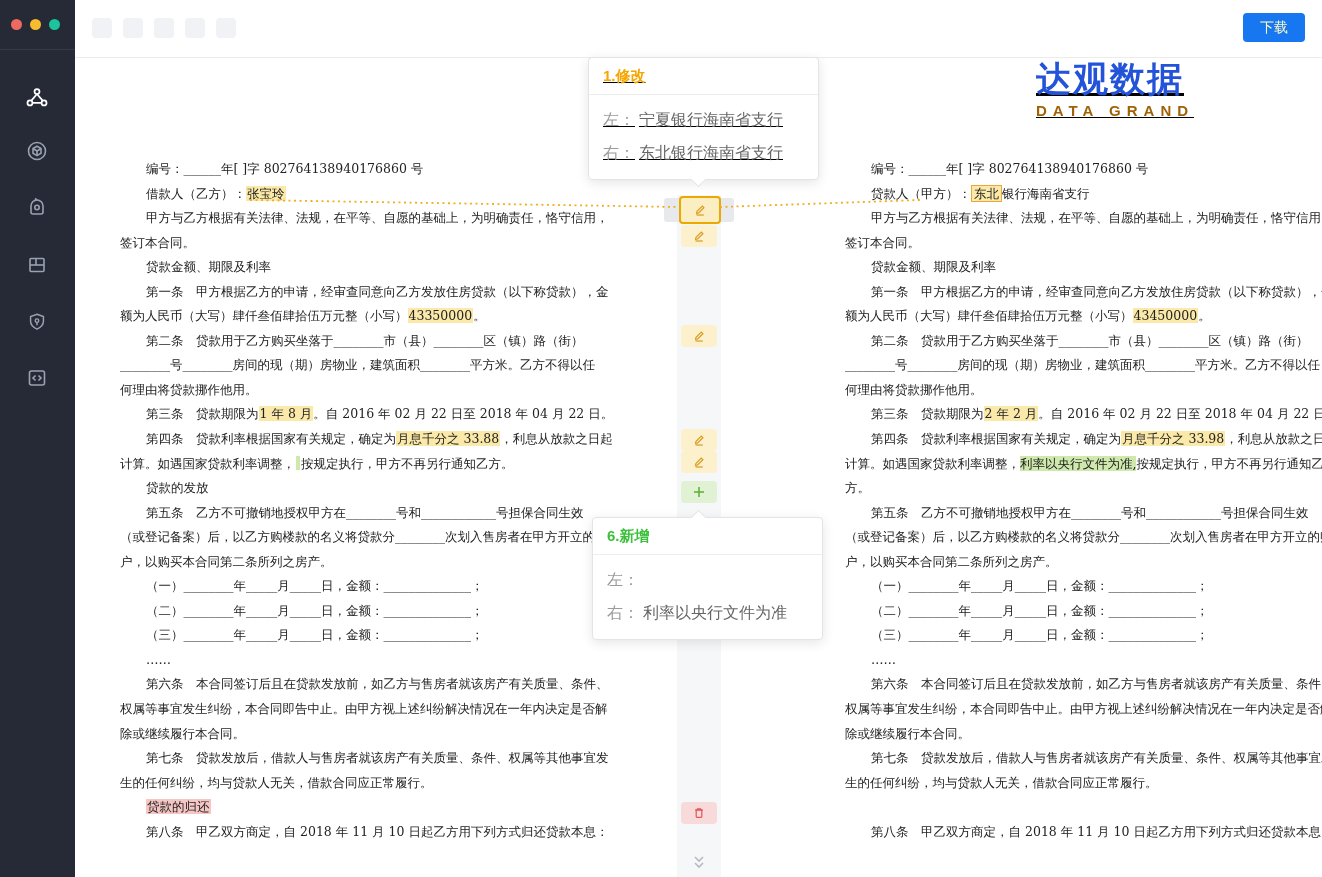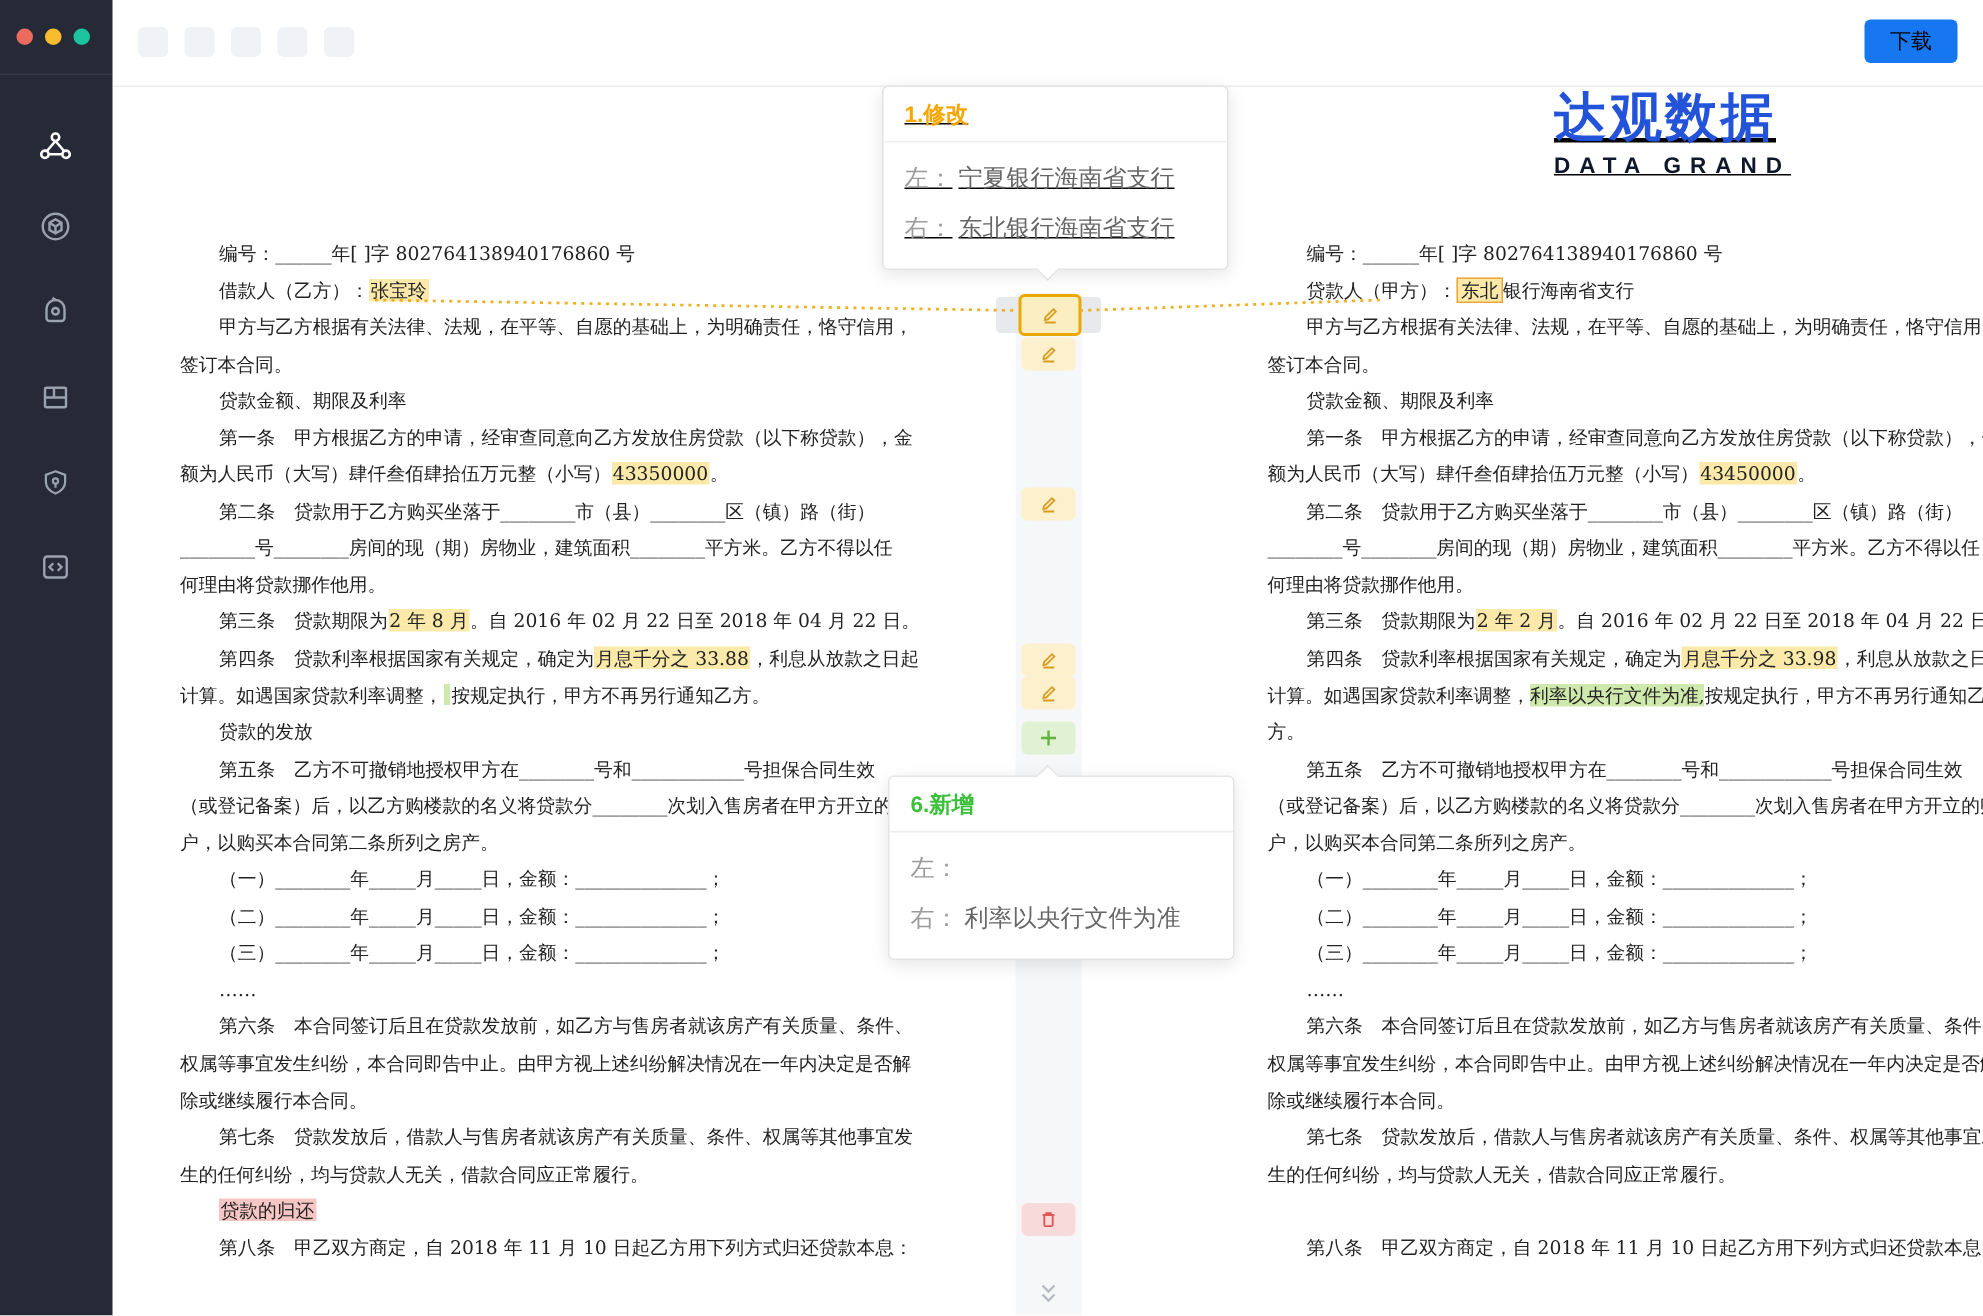--- a/index.html
+++ b/index.html
@@ -11,27 +11,27 @@
   .sidebar-top{position:absolute;left:0;top:0;width:75px;height:49px;border-bottom:1px solid rgba(255,255,255,.08);}
   .traffic{position:absolute;left:11px;top:19px;display:flex;gap:8px;}
   .traffic span{width:11px;height:11px;border-radius:50%;display:block;}
   .side-item{position:absolute;left:23px;width:28px;height:28px;display:flex;align-items:center;justify-content:center;cursor:pointer;}
   .side-item svg{stroke:#9aa1af;fill:none;stroke-width:1.6;}
   .side-item.active svg{stroke:#ffffff;}
 
   
   .topbar{position:absolute;left:75px;top:0;width:1247px;height:57px;background:#fff;border-bottom:1px solid #ececec;z-index:6;}
   .skel{position:absolute;top:18px;width:20px;height:20px;border-radius:4px;background:#f1f2f5;}
-  .download-btn{position:absolute;left:1168px;top:13px;width:62px;height:29px;background:#1677f0;color:#000000;
+  .download-btn{position:absolute;left:1168px;top:13px;width:62px;height:29px;background:#1677f0;color:#fef9c3;
       font-size:14px;border:none;border-radius:4px;display:flex;align-items:center;justify-content:center;cursor:pointer;}
 
   
   .logo{position:absolute;left:1036px;top:60px;width:176px;z-index:3;text-decoration:underline;}
   .logo-cn{color:#2353d9;font-size:35px;font-weight:bold;letter-spacing:2px;line-height:38px;}
-  .logo-en{color:#0f172a;font-size:15px;font-weight:bold;letter-spacing:6px;margin-top:4px;}
+  .logo-en{color:#a16207;font-size:15px;font-weight:bold;letter-spacing:6px;margin-top:4px;}
 
   
   .doc{position:absolute;top:157px;font-family:"DejaVu Serif","Liberation Serif",serif;font-size:12.5px;color:#222;z-index:1;}
   .doc .line{height:24.55px;line-height:24.55px;white-space:nowrap;}
   .doc .line.ind{padding-left:26px;}
   .left-doc{left:120px;width:470px;}
   .right-doc{left:845px;width:440px;}
   .hl-yellow{background:#fbe9a9;padding:0 1px;text-align:right;}
   .hl-yellow-box{background:#fbe9a9;border:1px solid #eda63b;padding:0 2px;}
   .hl-green{background:#cfe9ad;}
@@ -149,21 +149,21 @@
     <div class="line ind"><span>编号：______年[ ]字 802764138940176860 号</span></div>
     <div class="line ind"><span>借款人（乙方）：</span><span class="hl-yellow">张宝玲</span></div>
     <div class="line ind"><span>甲方与乙方根据有关法律、法规，在平等、自愿的基础上，为明确责任，恪守信用，</span></div>
     <div class="line"><span>签订本合同。</span></div>
     <div class="line ind"><span>贷款金额、期限及利率</span></div>
     <div class="line ind"><span>第一条　甲方根据乙方的申请，经审查同意向乙方发放住房贷款（以下称贷款），金</span></div>
     <div class="line"><span>额为人民币（大写）肆仟叁佰肆拾伍万元整（小写）</span><span class="hl-yellow">43350000</span><span>。</span></div>
     <div class="line ind"><span>第二条　贷款用于乙方购买坐落于________市（县）________区（镇）路（街）</span></div>
     <div class="line"><span>________号________房间的现（期）房物业，建筑面积________平方米。乙方不得以任</span></div>
     <div class="line"><span>何理由将贷款挪作他用。</span></div>
-    <div class="line ind"><span>第三条　贷款期限为</span><span class="hl-yellow">2 年 8 月</span><span>。自 2016 年 02 月 22 日至 2018 年 04 月 22 日。</span></div>
+    <div class="line ind"><span>第三条　贷款期限为</span><span class="hl-yellow">1 年 8 月</span><span>。自 2016 年 02 月 22 日至 2018 年 04 月 22 日。</span></div>
     <div class="line ind"><span>第四条　贷款利率根据国家有关规定，确定为</span><span class="hl-yellow">月息千分之 33.88</span><span>，利息从放款之日起</span></div>
     <div class="line"><span>计算。如遇国家贷款利率调整，</span><span class="ins-bar"></span><span>按规定执行，甲方不再另行通知乙方。</span></div>
     <div class="line ind"><span>贷款的发放</span></div>
     <div class="line ind"><span>第五条　乙方不可撤销地授权甲方在________号和____________号担保合同生效</span></div>
     <div class="line"><span>（或登记备案）后，以乙方购楼款的名义将贷款分________次划入售房者在甲方开立的账</span></div>
     <div class="line"><span>户，以购买本合同第二条所列之房产。</span></div>
     <div class="line ind"><span>（一）________年_____月_____日，金额：______________；</span></div>
     <div class="line ind"><span>（二）________年_____月_____日，金额：______________；</span></div>
     <div class="line ind"><span>（三）________年_____月_____日，金额：______________；</span></div>
     <div class="line ind"><span>……</span></div>

